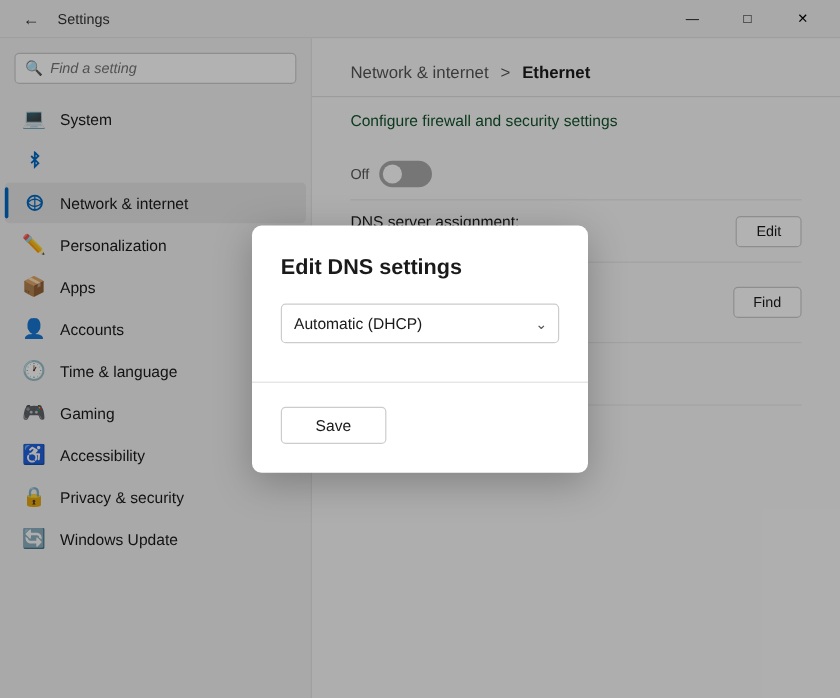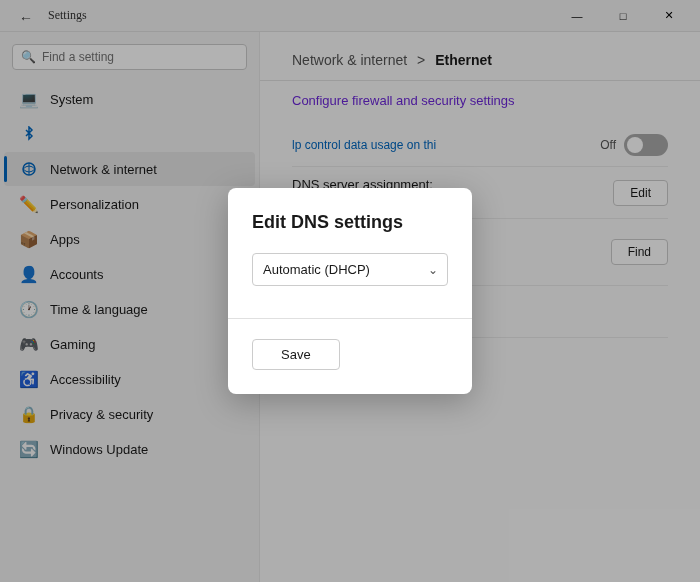--- a/index.html
+++ b/index.html
@@ -38,21 +38,20 @@
       align-items: center;
       justify-content: center;
       font-size: 11px;
       cursor: pointer;
       background: transparent;
       border: none;
     }
     .title-bar-title {
       font-size: 12px;
       color: #333;
-      font-family: Liberation Serif, serif;
     }
     .back-btn {
       width: 28px;
       height: 28px;
       display: flex;
       align-items: center;
       justify-content: center;
       border-radius: 4px;
       cursor: pointer;
       font-size: 14px;
@@ -84,20 +83,21 @@
       padding: 5px 8px;
       gap: 6px;
     }
     .search-box input {
       border: none;
       outline: none;
       font-size: 12px;
       color: #404040;
       background: transparent;
       width: 100%;
+      font-style: italic;
     }
     .search-icon-svg {
       color: #666;
       font-size: 12px;
     }
 
     .nav-item {
       display: flex;
       align-items: center;
       gap: 12px;
@@ -158,21 +158,21 @@
       margin: 0 6px;
     }
     .breadcrumb .current {
       font-weight: 700;
       color: #1a1a1a;
     }
     .content-body {
       padding: 12px 32px;
     }
     .link-blue {
-      color: #6d28d9;
+      color: #14532d;
       font-size: 13px;
       cursor: pointer;
       text-decoration: none;
       display: block;
       margin-bottom: 16px;
     }
 
     .setting-row {
       display: flex;
       align-items: center;
@@ -245,21 +245,21 @@
       top: 0; left: 0; right: 0; bottom: 0;
       background: rgba(0,0,0,0.3);
       display: flex;
       align-items: center;
       justify-content: center;
       z-index: 100;
     }
     .dialog {
       background: white;
       border-radius: 8px;
-      width: 244px;
+      width: 280px;
       padding: 24px;
       box-shadow: 0 8px 32px rgba(0,0,0,0.25);
     }
     .dialog-title {
       font-size: 18px;
       font-weight: 600;
       color: #1a1a1a;
       margin-bottom: 20px;
     }
     .dialog-select-wrapper {
@@ -399,23 +399,20 @@
       <div class="breadcrumb">
         <span class="parent">Network &amp; internet</span>
         <span class="separator">&gt;</span>
         <span class="current">Ethernet</span>
       </div>
     </div>
     <div class="content-body">
       <a class="link-blue">Configure firewall and security settings</a>
 
       <div class="setting-row">
-        <div class="setting-row-info">
-          <span class="partial-text">lp control data usage on thi</span>
-        </div>
         <div class="toggle-container">
           <span style="font-size:12px;color:#555;">Off</span>
           <div class="toggle off">
             <div class="knob"></div>
           </div>
         </div>
       </div>
 
       <div class="setting-row">
         <div class="setting-row-info">

